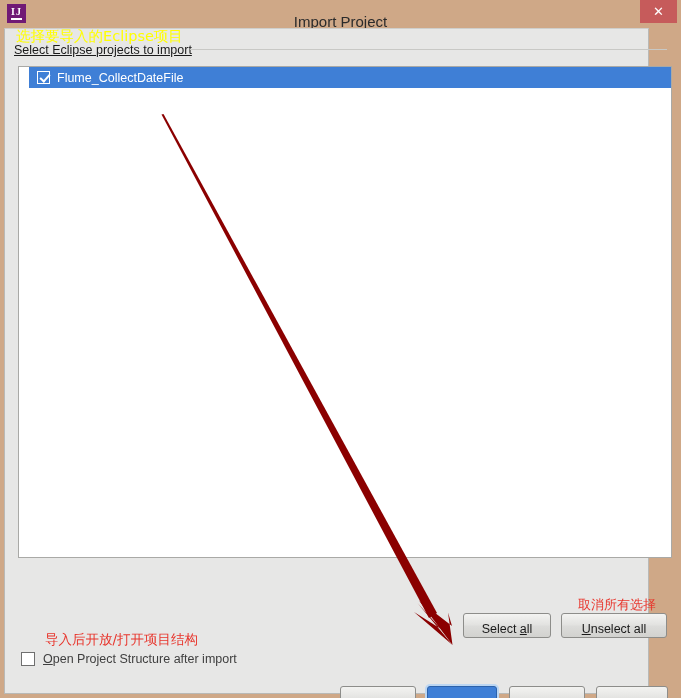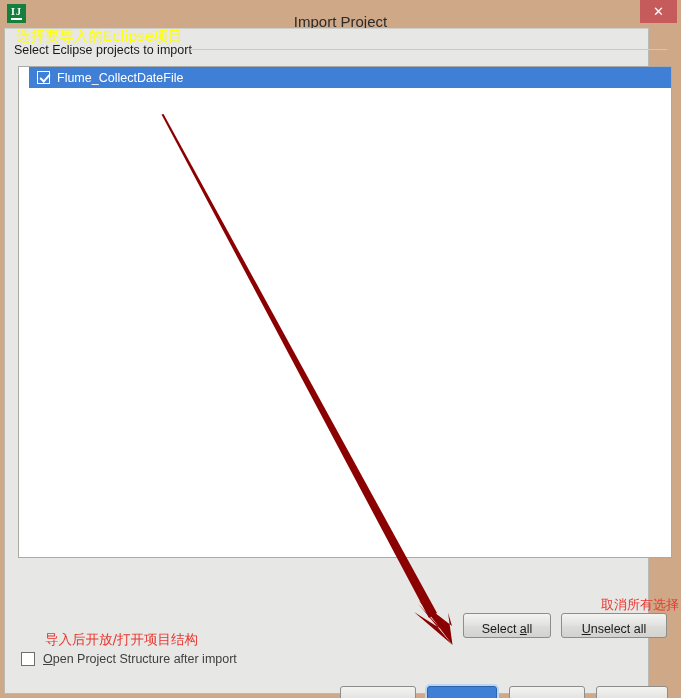--- a/index.html
+++ b/index.html
@@ -25,21 +25,21 @@
     position: absolute;
     left: 0; top: 0;
     width: 681px;
     height: 27px;
     background: #cfa887;
   }
   .titlebar-icon {
     position: absolute;
     left: 7px; top: 4px;
     width: 19px; height: 19px;
-    background: #15803d;
+    background: #701a75;
     display: flex;
     align-items: center;
     justify-content: center;
   }
   .titlebar-icon .ij {
     color: #ffffff;
     font-family: "Liberation Serif", serif;
     font-size: 10px;
     font-weight: bold;
     letter-spacing: 1px;
@@ -81,20 +81,21 @@
     box-sizing: border-box;
   }
 
   
   .section-label {
     position: absolute;
     left: 9px; top: 14px;
     font-size: 12.5px;
     color: #1a1a1a;
     white-space: nowrap;
+    text-decoration: underline;
   }
   .cn-annot-yellow {
     position: absolute;
     left: 11px; top: -2px;
     font-size: 14.5px;
     color: #ffff00;
     white-space: nowrap;
     font-family: "DejaVu Sans", sans-serif;
   }
   .section-sep {
@@ -187,21 +188,20 @@
     width: 106px; height: 25px;
     line-height: 23px;
   }
   .cn-annot-red-unselect {
     position: absolute;
     left: 573px; top: 567px;
     font-size: 13px;
     color: #e8352c;
     white-space: nowrap;
     font-family: Liberation Sans, sans-serif;
-    margin-left: 23px;
   }
 
   
   .cn-annot-red-open {
     position: absolute;
     left: 40px; top: 602px;
     font-size: 13.5px;
     color: #e8352c;
     white-space: nowrap;
     font-family: "DejaVu Sans", sans-serif;

